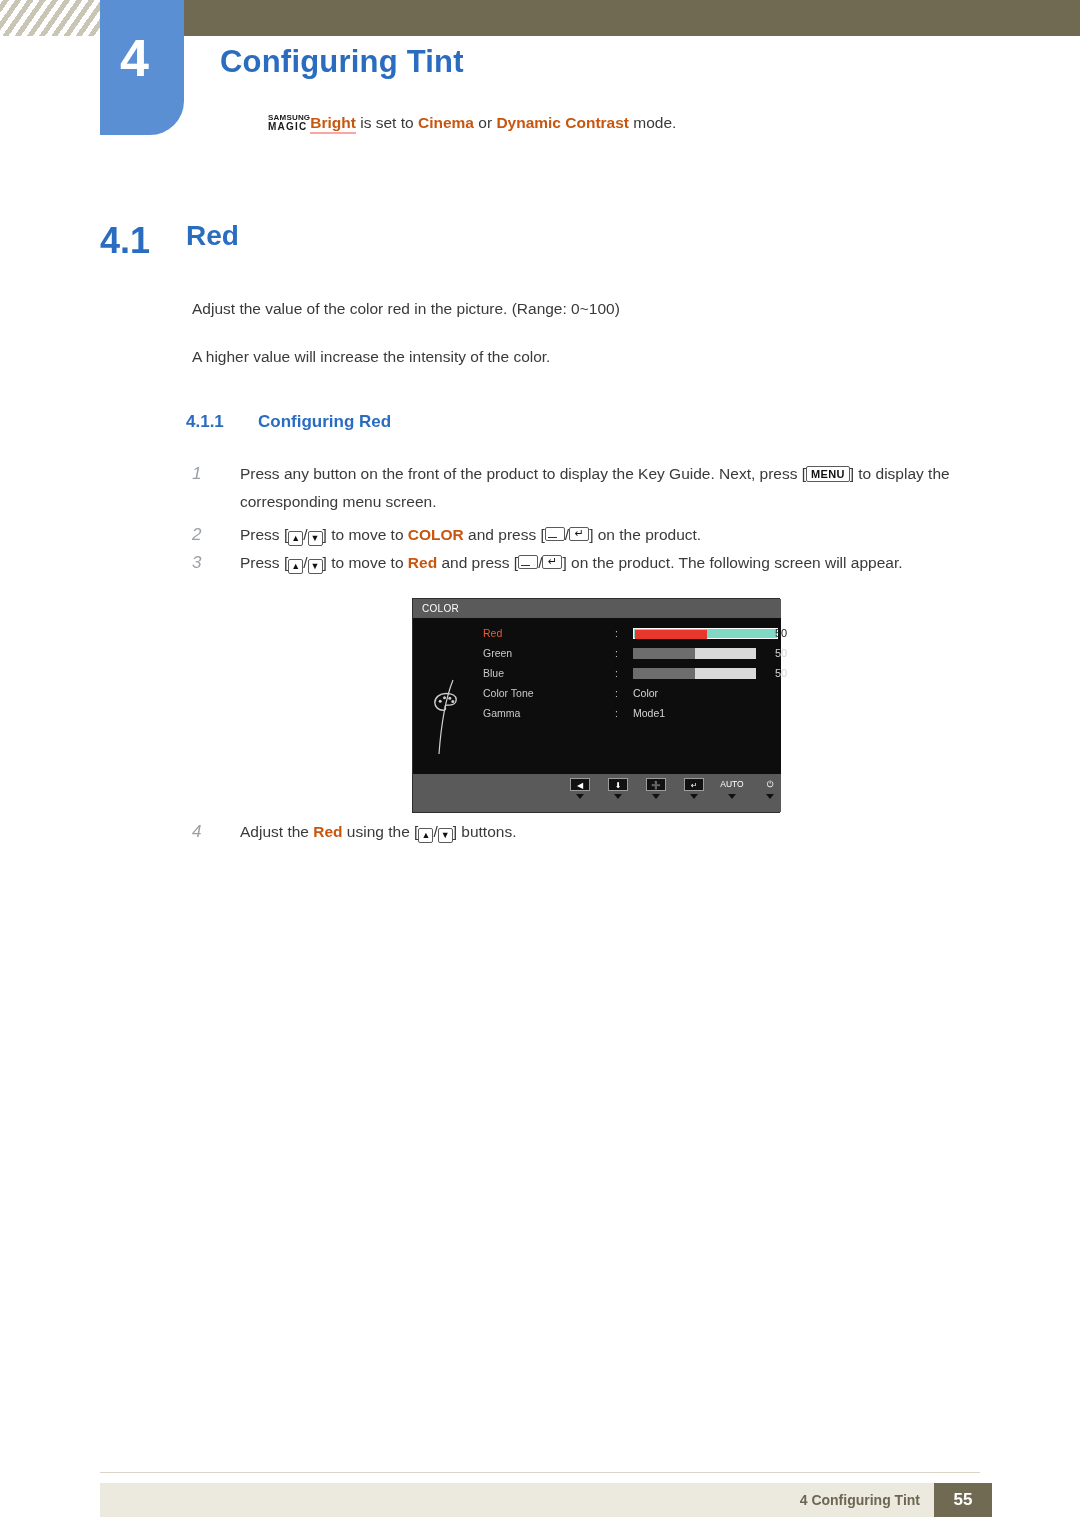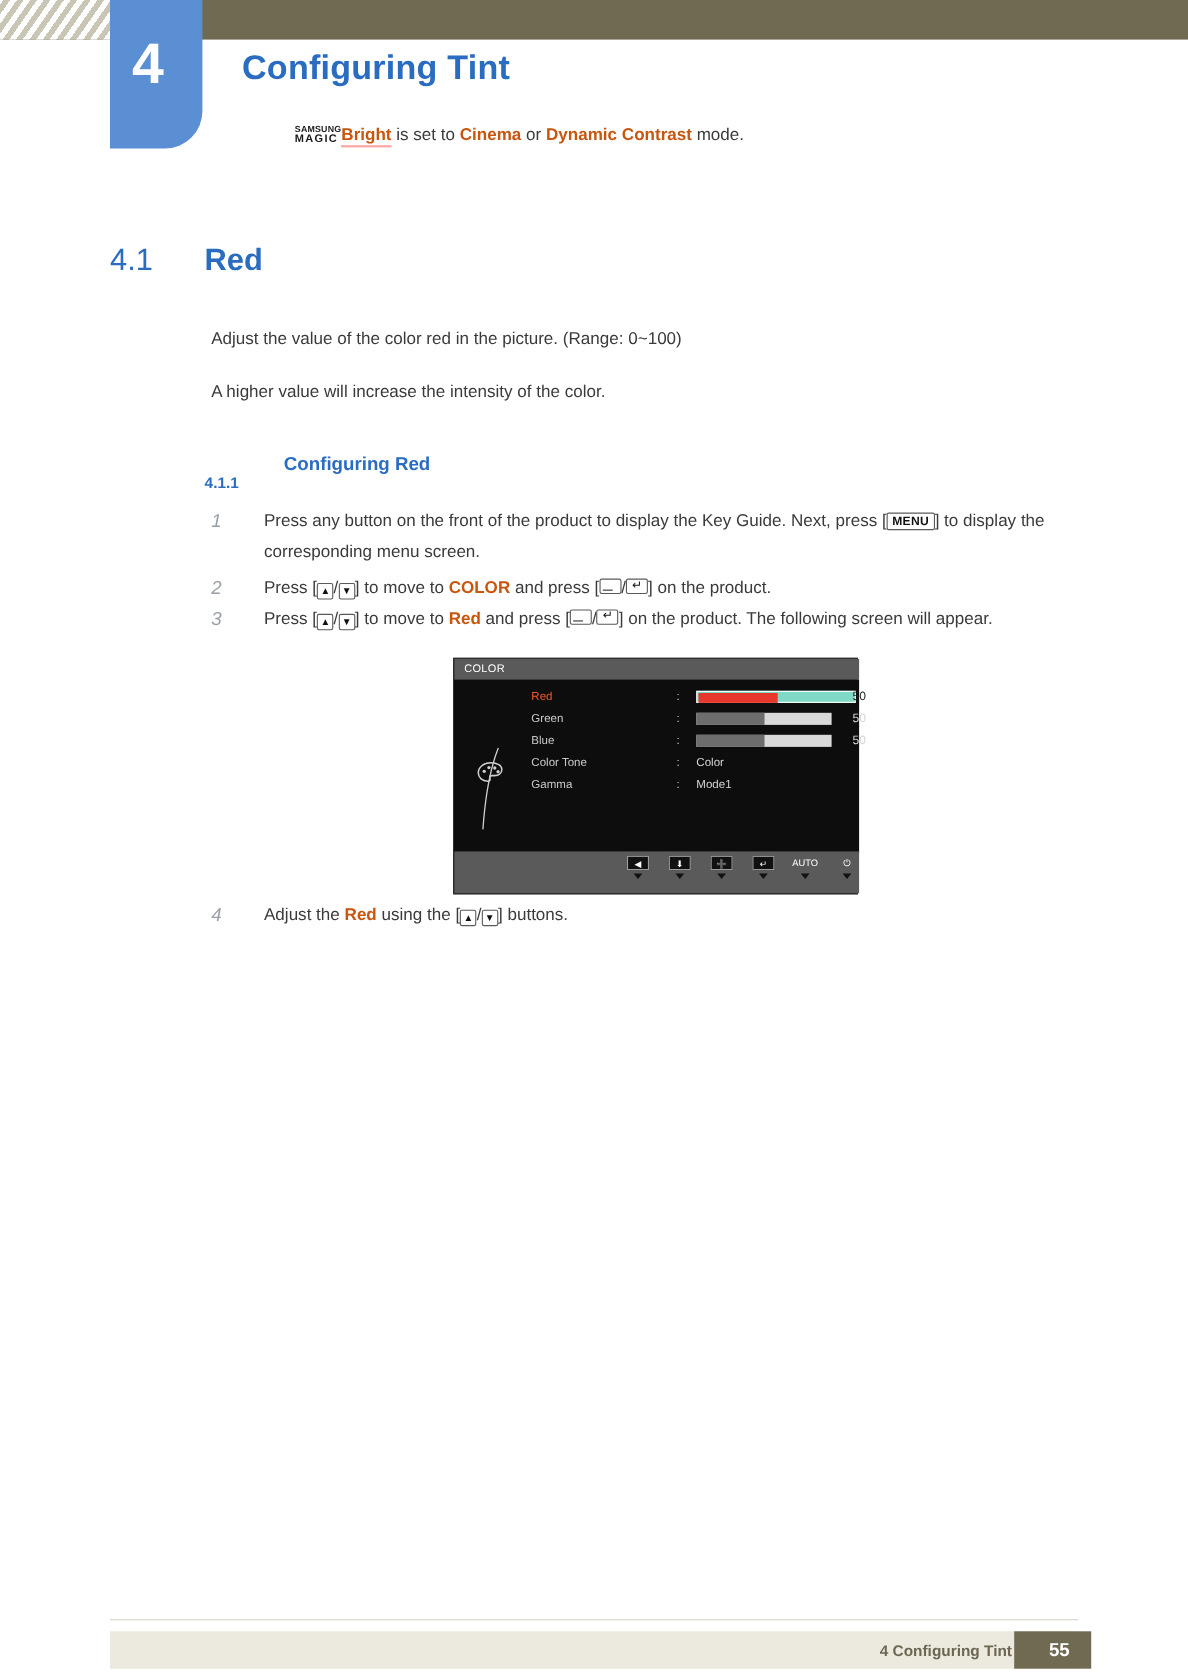--- a/index.html
+++ b/index.html
@@ -111,22 +111,22 @@
     color: #c8560f;
     border-bottom: 2px solid #fca5a5;
     padding-bottom: 1px;
   }
 
   
   .sec-num {
     position: absolute;
     top: 220px;
     left: 100px;
-    font-size: 28px;
-    font-weight: normal;
+    font-size: 36px;
+    font-weight: bold;
     color: #2a6cc0;
   }
   .sec-title {
     position: absolute;
     top: 220px;
     left: 186px;
     font-size: 28px;
     font-weight: bold;
     color: #2a6cc0;
   }
@@ -137,23 +137,23 @@
     left: 192px;
     font-size: 15.5px;
     color: #3a3a3a;
   }
   .para-1 { top: 300px; }
   .para-2 { top: 348px; }
 
   
   .subsec-num {
     position: absolute;
-    top: 431px;
+    top: 412px;
     left: 186px;
-    font-size: 14px;
+    font-size: 17px;
     font-weight: bold;
     color: #2a6cc0;
   }
   .subsec-title {
     position: absolute;
     top: 412px;
     left: 258px;
     font-size: 17px;
     font-weight: bold;
     color: #2a6cc0;
@@ -439,21 +439,20 @@
     right: 88px;
     top: 1483px;
     width: 58px;
     height: 34px;
     background: #716a52;
     color: #ffffff;
     font-size: 17px;
     font-weight: bold;
     text-align: center;
     line-height: 34px;
-    padding-left: 12px;
   }
 </style>
 </head>
 <body>
 
 <div class="top-bar">
   <div class="top-hatch"></div>
 </div>
 <div class="chapter-badge">
   <span class="num">4</span>

